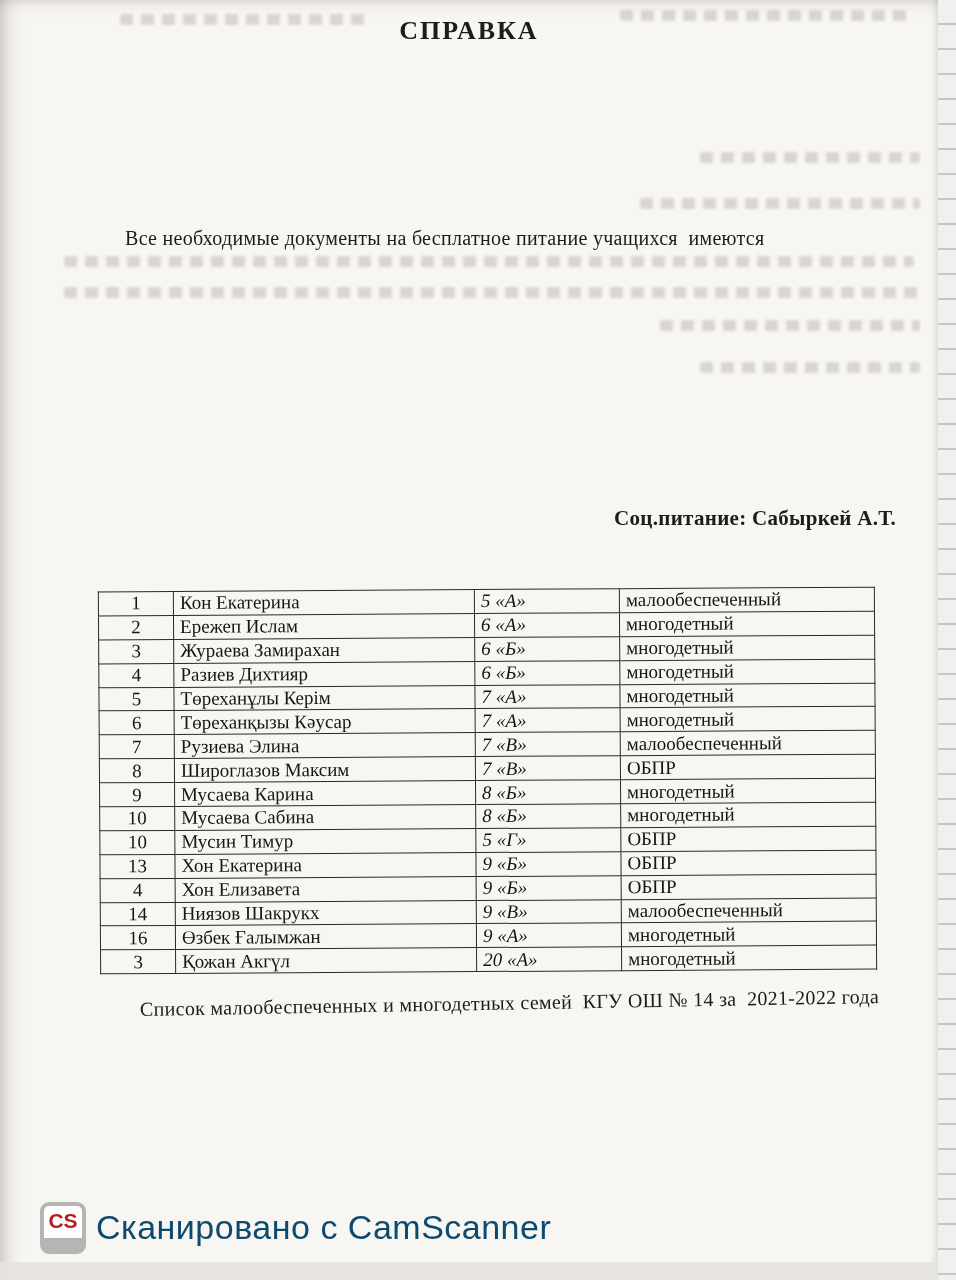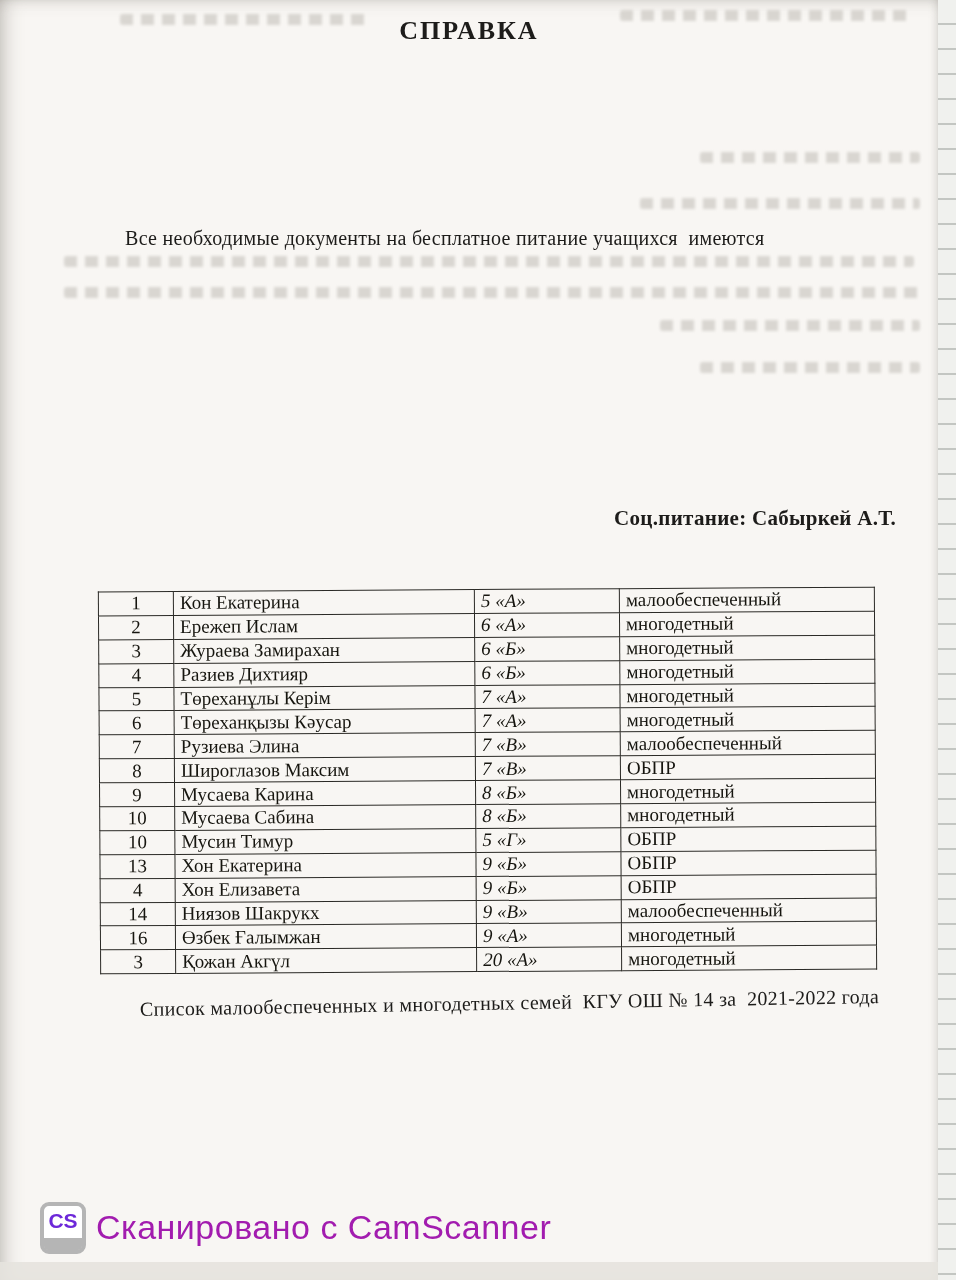--- a/index.html
+++ b/index.html
@@ -76,29 +76,29 @@
 
   
   .watermark { position:absolute; left:40px; top:1200px; height:56px; }
   .cs-icon {
     position:absolute; left:0; top:2px; width:46px; height:52px;
     background:#ffffff; border:4px solid #b5b5b5; border-radius:9px;
     box-sizing:border-box;
   }
   .cs-icon .cs-letters {
     position:absolute; left:0; top:3px; width:100%; text-align:center;
-    font-family:"Liberation Sans", sans-serif; font-weight:700; font-size:21px; color:#6d28d9;
+    font-family:"Liberation Sans", sans-serif; font-weight:700; font-size:21px; color:#b91c1c;
   }
   .cs-icon .cs-bar {
     position:absolute; left:0; bottom:0; width:100%; height:12px;
     background:#b5b5b5; border-radius:0 0 4px 4px;
   }
   .wm-text {
     position:absolute; left:56px; top:8px; white-space:nowrap;
-    font-family:"Liberation Sans", sans-serif; font-size:34px; color:#a21caf;
+    font-family:"Liberation Sans", sans-serif; font-size:34px; color:#0c4a6e;
     letter-spacing:.5px;
   }
 
   
   .ghost {
     position:absolute; height:11px; border-radius:3px; opacity:.32;
     background:repeating-linear-gradient(90deg, #9a958c 0 13px, transparent 13px 21px);
     filter:blur(1.6px);
   }
   .bottom-band {

